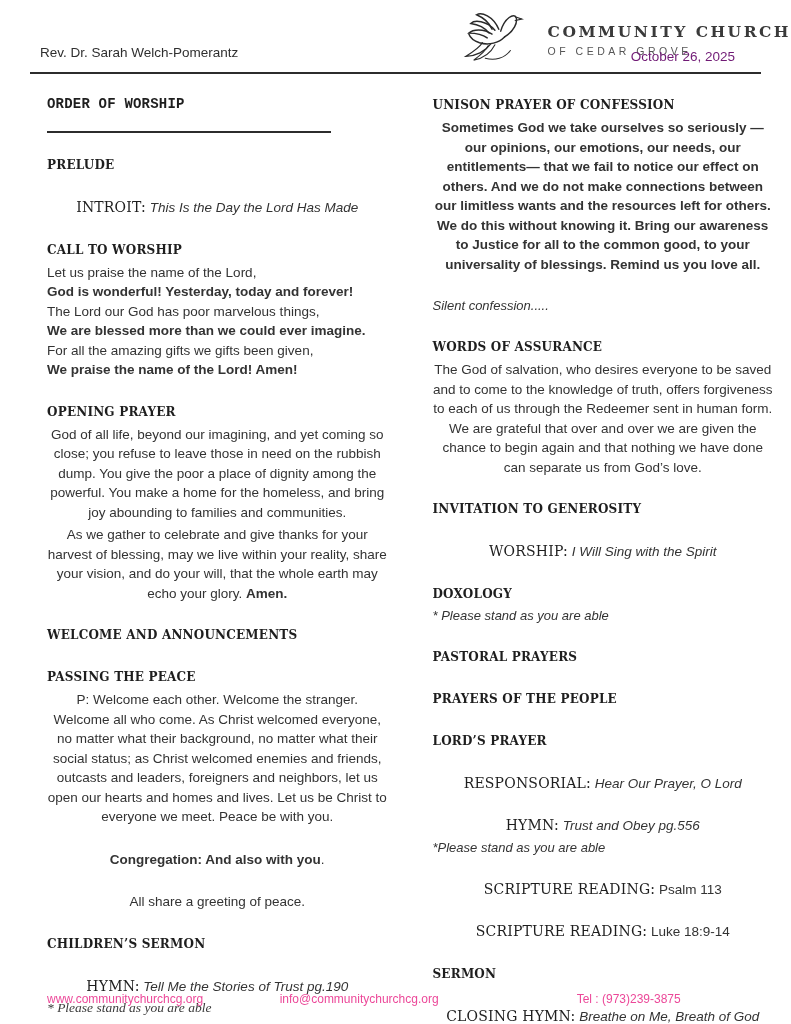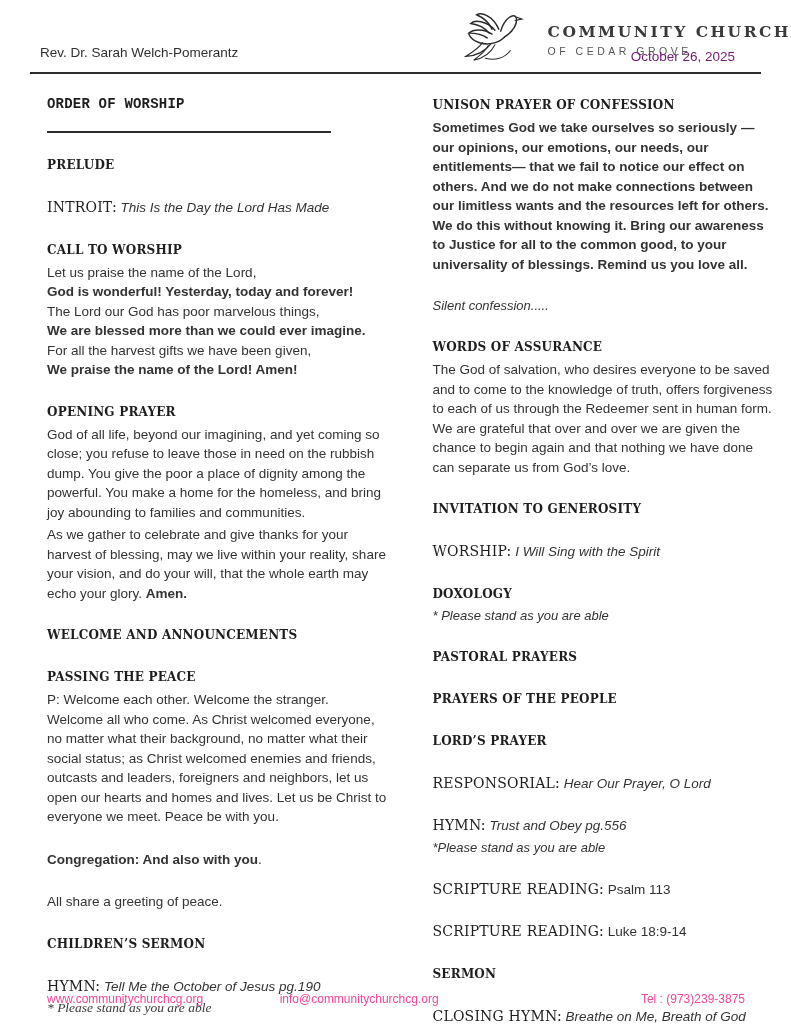--- a/index.html
+++ b/index.html
@@ -57,38 +57,38 @@
     font-family: "DejaVu Serif", serif; font-weight: 700; font-size: 12px;
     color: #1e1e1e; letter-spacing: 0.2px; line-height: 19px;
   }
   .inline-label {
     font-family: "DejaVu Serif", serif; font-weight: 400; font-size: 14px;
     color: #1e1e1e; letter-spacing: 0.2px;
   }
   .inline-value { font-size: 13.5px; color: #333; }
   .inline-value.italic { font-style: italic; margin-top: 28px; }
   .body-line, .para { font-size: 13.5px; line-height: 19.5px; color: #333; }
-  .para { text-align: left; }
+  .para { text-align: center; }
   .bold { font-weight: 700; }
   .note-serif {
     font-family: "Liberation Serif", serif; font-style: italic;
     font-size: 13.5px; color: #3a3a3a; line-height: 18px;
   }
   .note-sans {
     font-style: italic; font-size: 13px; color: #333; line-height: 18px;
   }
   
   .footer {
     position: absolute; left: 47px; right: 46px; bottom: 18px;
     display: flex; align-items: baseline;
     font-size: 12px; color: #ec4899;
   }
   .footer .f-left { flex: 1; text-align: left; }
   .footer .f-mid { flex: 1; }
-  .footer .f-right { flex: 1; text-align: right; }
+  .footer .f-right { flex: 1; text-align: center; }
 </style>
 </head>
 <body>
 
 <div class="page">
 
   <div class="header">
     <div class="logo-group">
       <svg class="logo-dove" viewBox="0 0 64 58" fill="none" stroke="#2a2a2a" stroke-width="1.5" stroke-linecap="round">
 
@@ -121,33 +121,33 @@
     <div class="col" id="col-left">
         <div class="blk sec-title">ORDER OF WORSHIP</div>
         <div class="blk heading">PRELUDE</div>
         <div class="blk para"><span class="inline-label">INTROIT:</span><span class="inline-value italic"> This Is the Day the Lord Has Made</span></div>
         <div class="blk heading">CALL TO WORSHIP</div>
         <div class="blk tight">
           <div class="body-line">Let us praise the name of the Lord,</div>
           <div class="body-line bold">God is wonderful! Yesterday, today and forever!</div>
           <div class="body-line">The Lord our God has poor marvelous things,</div>
           <div class="body-line bold">We are blessed more than we could ever imagine.</div>
-          <div class="body-line">For all the harvest gifts we have been given,</div>
+          <div class="body-line">For all the amazing gifts we gifts been given,</div>
           <div class="body-line bold">We praise the name of the Lord! Amen!</div>
         </div>
         <div class="blk heading">OPENING PRAYER</div>
         <p class="blk para tight"><span>God of all life, beyond our imagining, and yet coming so close; you refuse to leave those in need on the rubbish dump. You give the poor a place of dignity among the powerful. You make a home for the homeless, and bring joy abounding to families and communities.</span></p>
         <p class="blk para tight"><span>As we gather to celebrate and give thanks for your harvest of blessing, may we live within your reality, share your vision, and do your will, that the whole earth may echo your glory. </span><span class="bold">Amen.</span></p>
         <div class="blk heading">WELCOME AND ANNOUNCEMENTS</div>
         <div class="blk heading">PASSING THE PEACE</div>
         <p class="blk para tight"><span>P: Welcome each other. Welcome the stranger. Welcome all who come. As Christ welcomed everyone, no matter what their background, no matter what their social status; as Christ welcomed enemies and friends, outcasts and leaders, foreigners and neighbors, let us open our hearts and homes and lives. Let us be Christ to everyone we meet. Peace be with you.</span></p>
         <p class="blk para"><span class="bold">Congregation: And also with you</span><span>.</span></p>
         <p class="blk para"><span>All share a greeting of peace.</span></p>
         <div class="blk heading">CHILDREN’S SERMON</div>
-        <div class="blk para"><span class="inline-label">HYMN:</span><span class="inline-value italic"> Tell Me the October of Jesus pg.190</span></div>
+        <div class="blk para"><span class="inline-label">HYMN:</span><span class="inline-value italic"> Tell Me the Stories of Trust pg.190</span></div>
         <div class="blk note-serif tight">* Please stand as you are able</div>
       </div>
     <div class="col" id="col-right">
         <div class="blk heading">UNISON PRAYER OF CONFESSION</div>
         <p class="blk para tight"><span class="bold">Sometimes God we take ourselves so seriously —our opinions, our emotions, our needs, our entitlements— that we fail to notice our effect on others. And we do not make connections between our limitless wants and the resources left for others. We do this without knowing it. Bring our awareness to Justice for all to the common good, to your universality of blessings. Remind us you love all.</span></p>
         <div class="blk note-sans">Silent confession.....</div>
         <div class="blk heading">WORDS OF ASSURANCE</div>
         <p class="blk para tight"><span>The God of salvation, who desires everyone to be saved and to come to the knowledge of truth, offers forgiveness to each of us through the Redeemer sent in human form. We are grateful that over and over we are given the chance to begin again and that nothing we have done can separate us from God’s love.</span></p>
         <div class="blk heading">INVITATION TO GENEROSITY</div>
         <div class="blk para"><span class="inline-label">WORSHIP:</span><span class="inline-value italic"> I Will Sing with the Spirit</span></div>

